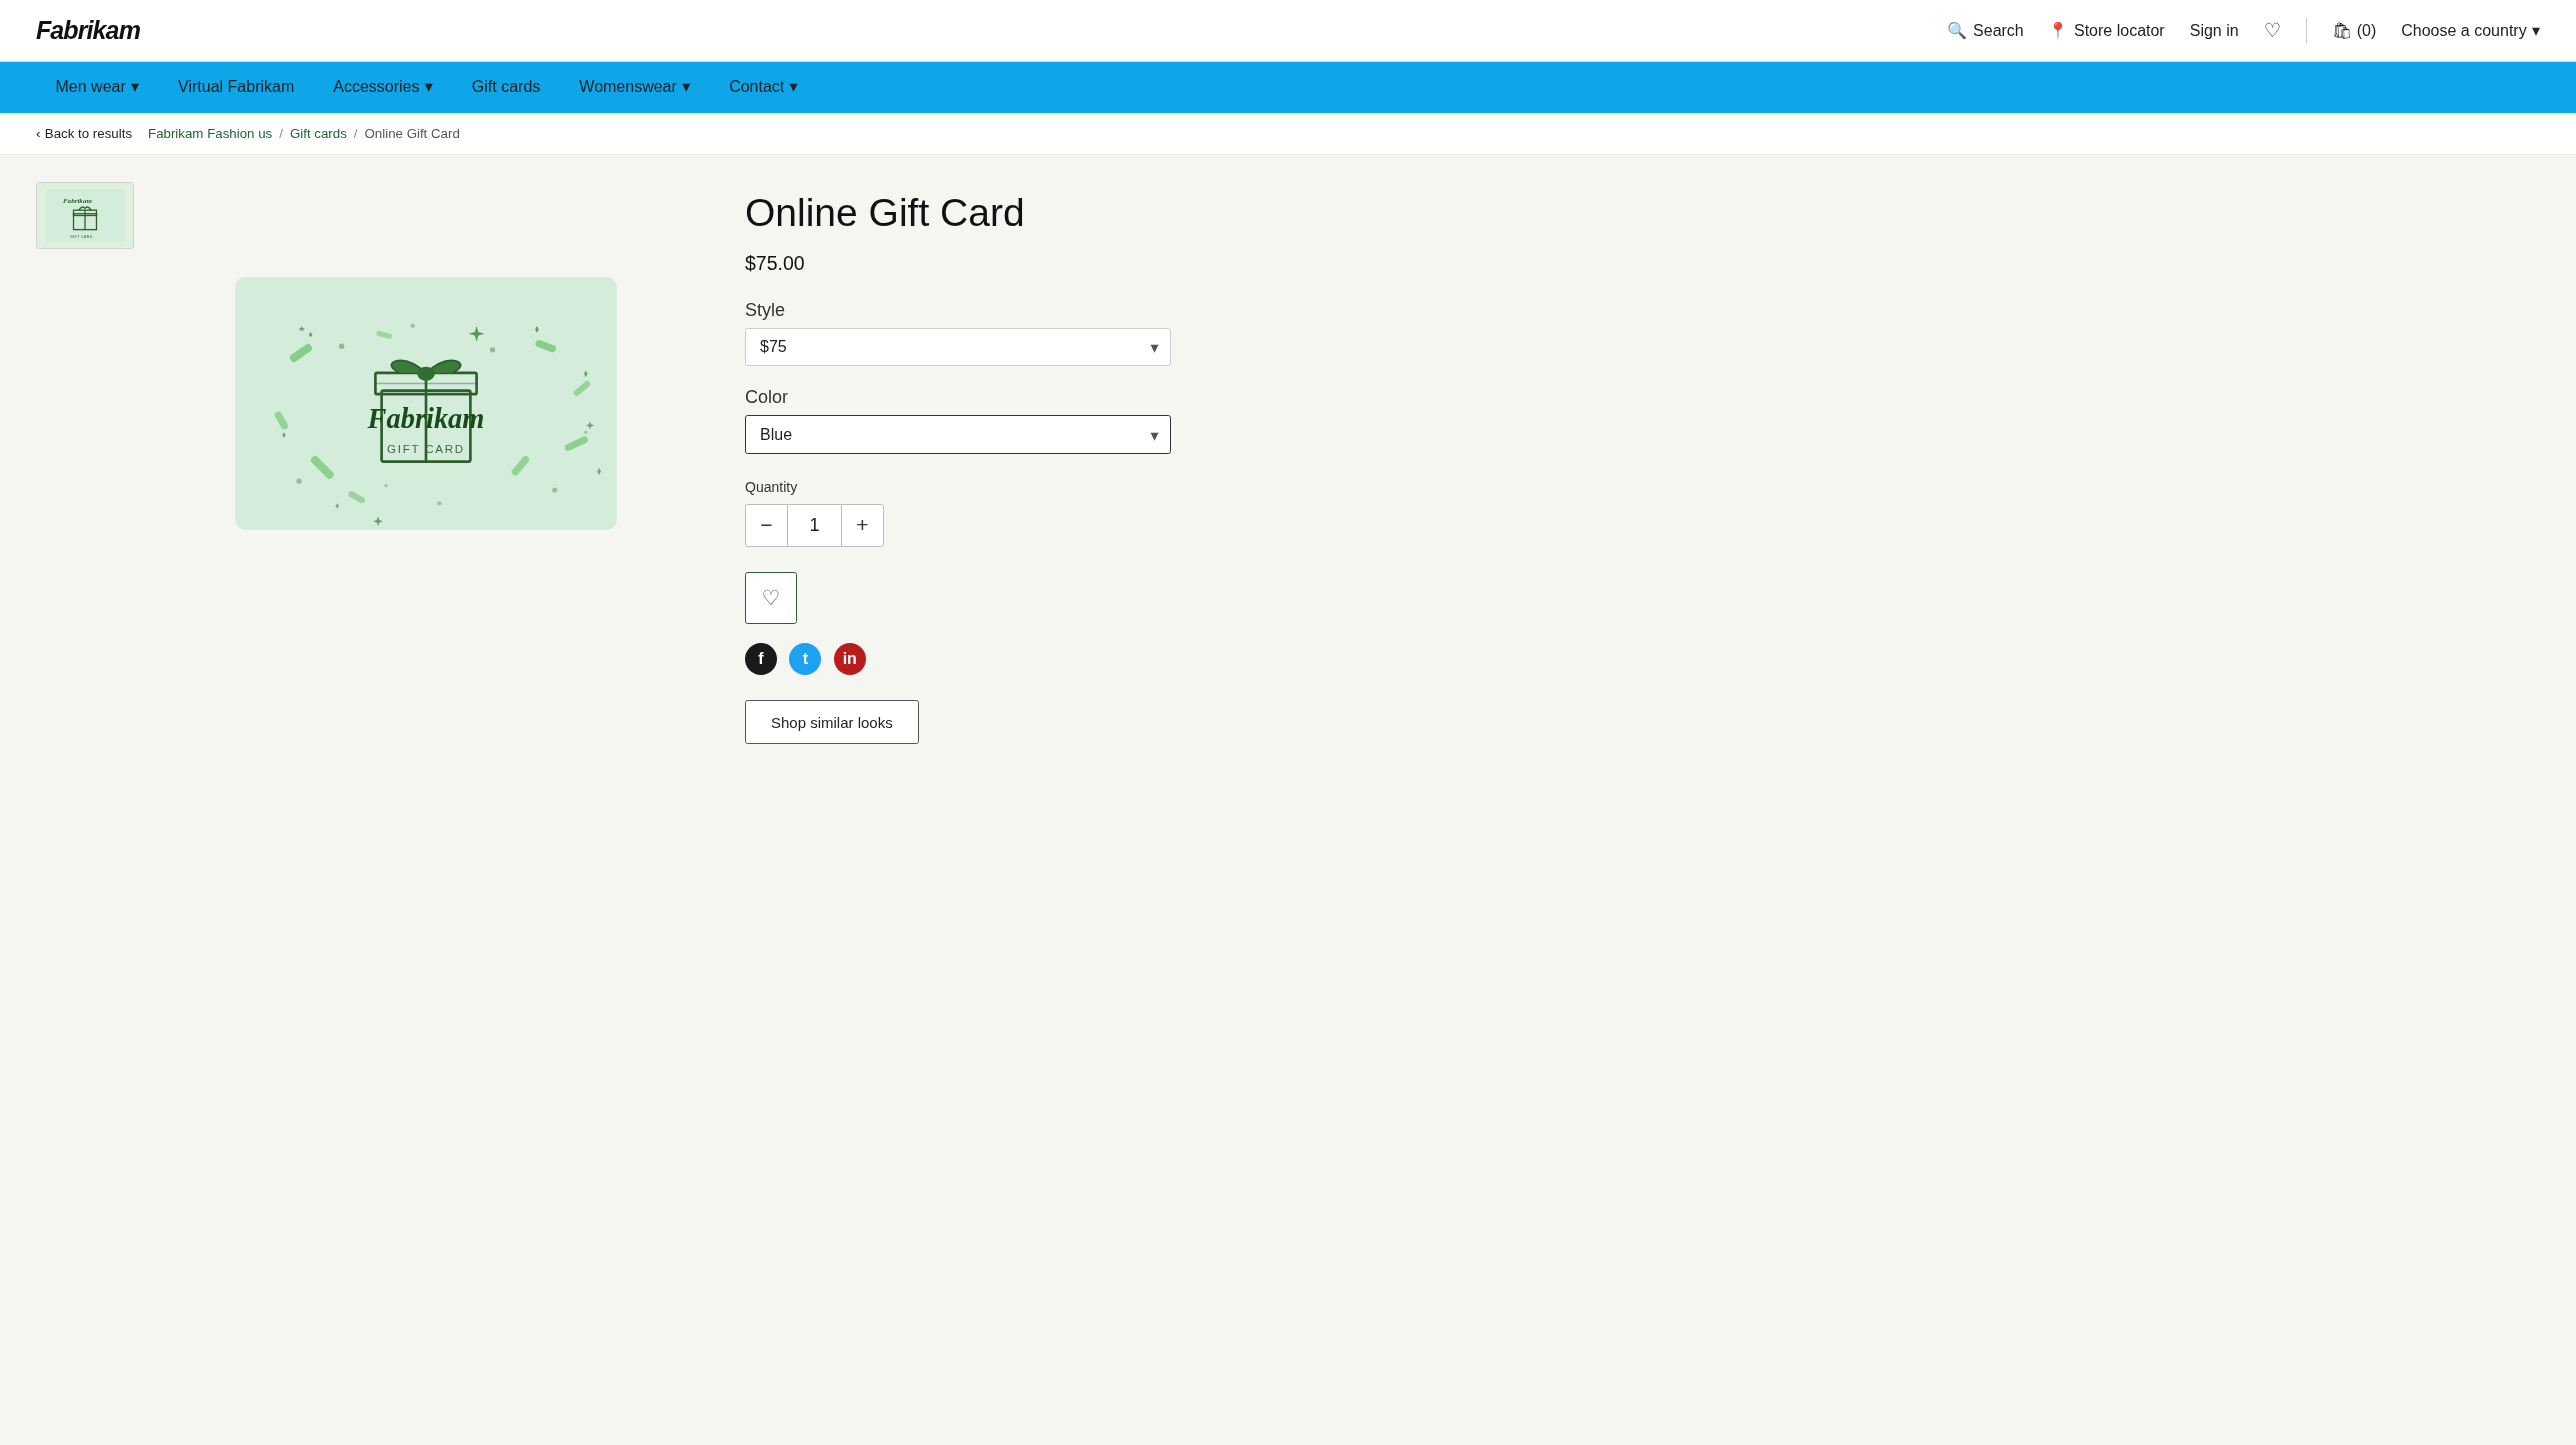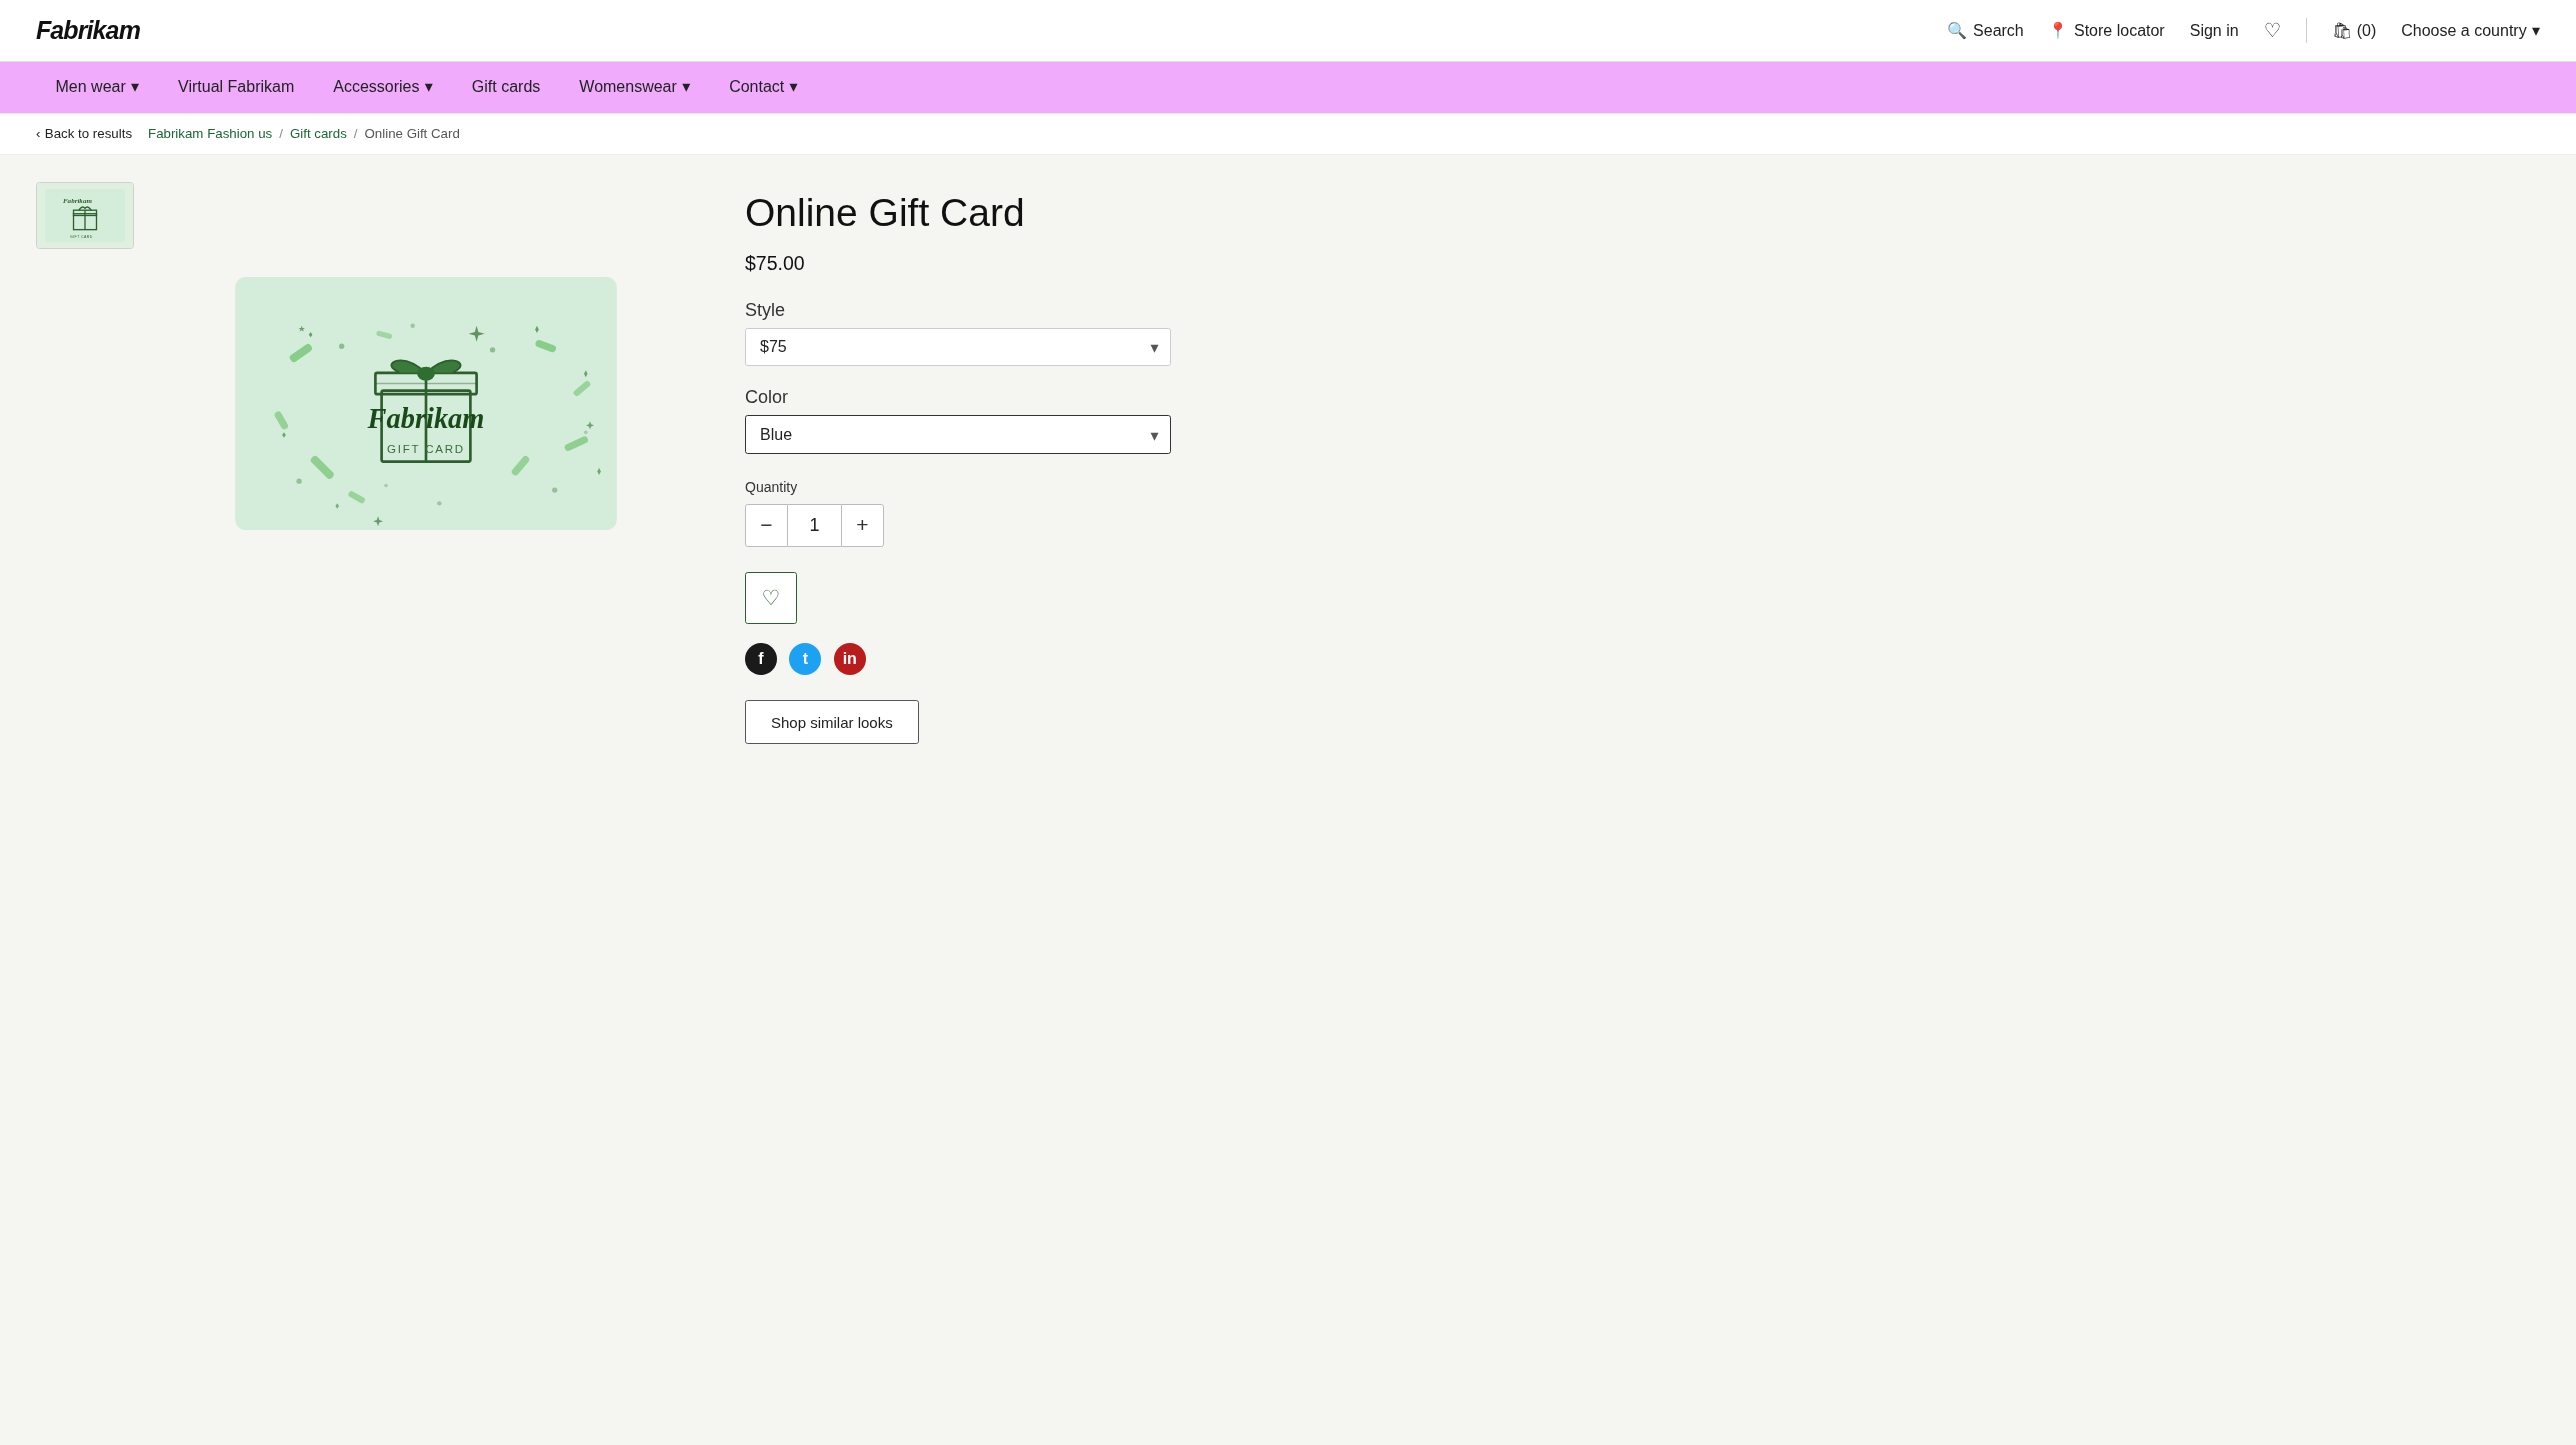--- a/index.html
+++ b/index.html
@@ -71,21 +71,21 @@
       display: flex;
       align-items: center;
       gap: 5.3px;
       font-size: 16px;
       cursor: pointer;
       color: #222;
     }
 
     
     .nav {
-      background: #f0abfc;
+      background: #0ea5e9;
       border-bottom: 0.9px solid #e8e8e8;
       padding: 0 36px;
       display: flex;
       align-items: center;
       gap: 0;
       height: 52px;
     }
     .nav-item {
       display: flex;
       align-items: center;

